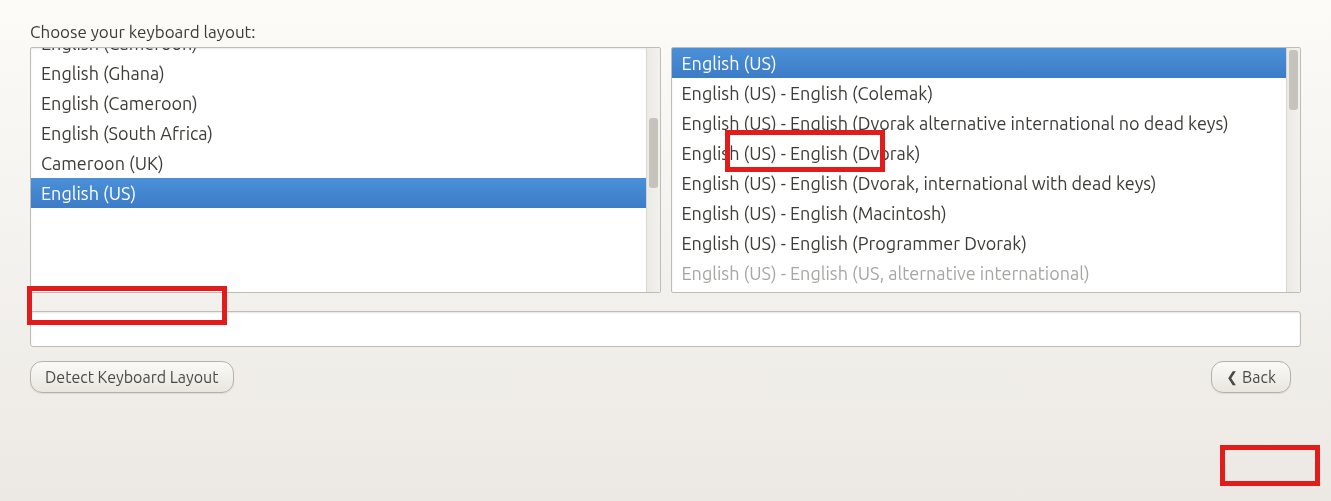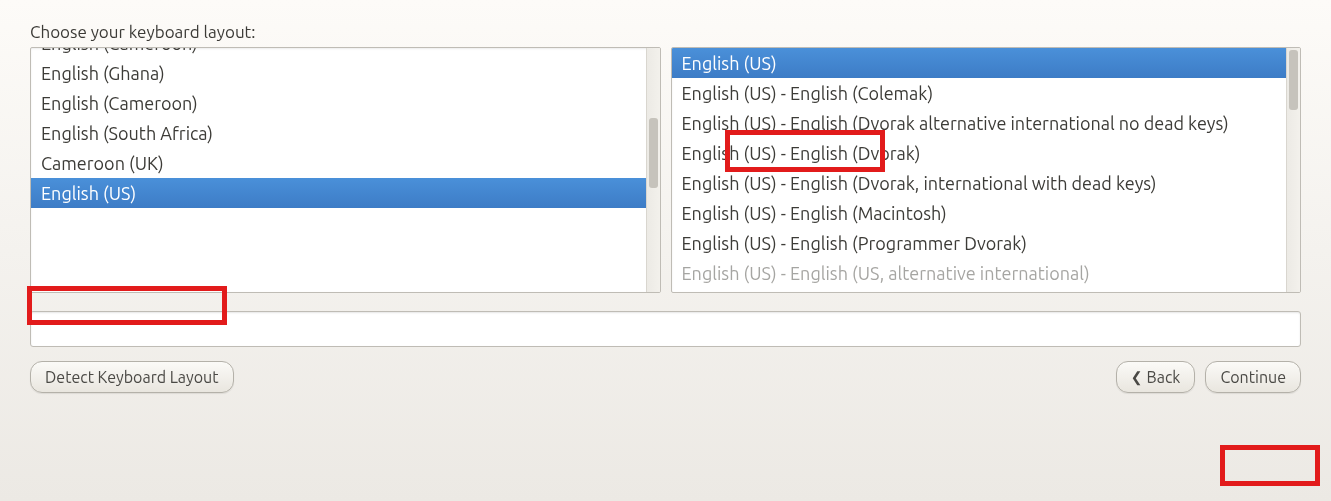--- a/index.html
+++ b/index.html
@@ -172,21 +172,18 @@
   <div class="btn-row">
     <div class="btn">
       <span>Detect Keyboard Layout</span>
     </div>
     <div class="spacer"></div>
     <div class="btn">
       <span class="chevron">❮</span>
       <span>Back</span>
     </div>
     <div style="width:10px"></div>
-    <div class="btn">
-      <span>Continue</span>
-    </div>
   </div>
 
   <div class="anno" id="anno-left" style="left: 27px; top: 286px; width: 200px; height: 39px;"></div>
   <div class="anno" id="anno-right" style="left: 725px; top: 130px; width: 160px; height: 42px;"></div>
   <div class="anno" id="anno-cont" style="left: 1220px; top: 445px; width: 100px; height: 41px;"></div>
 </div>
 
 </body></html>

